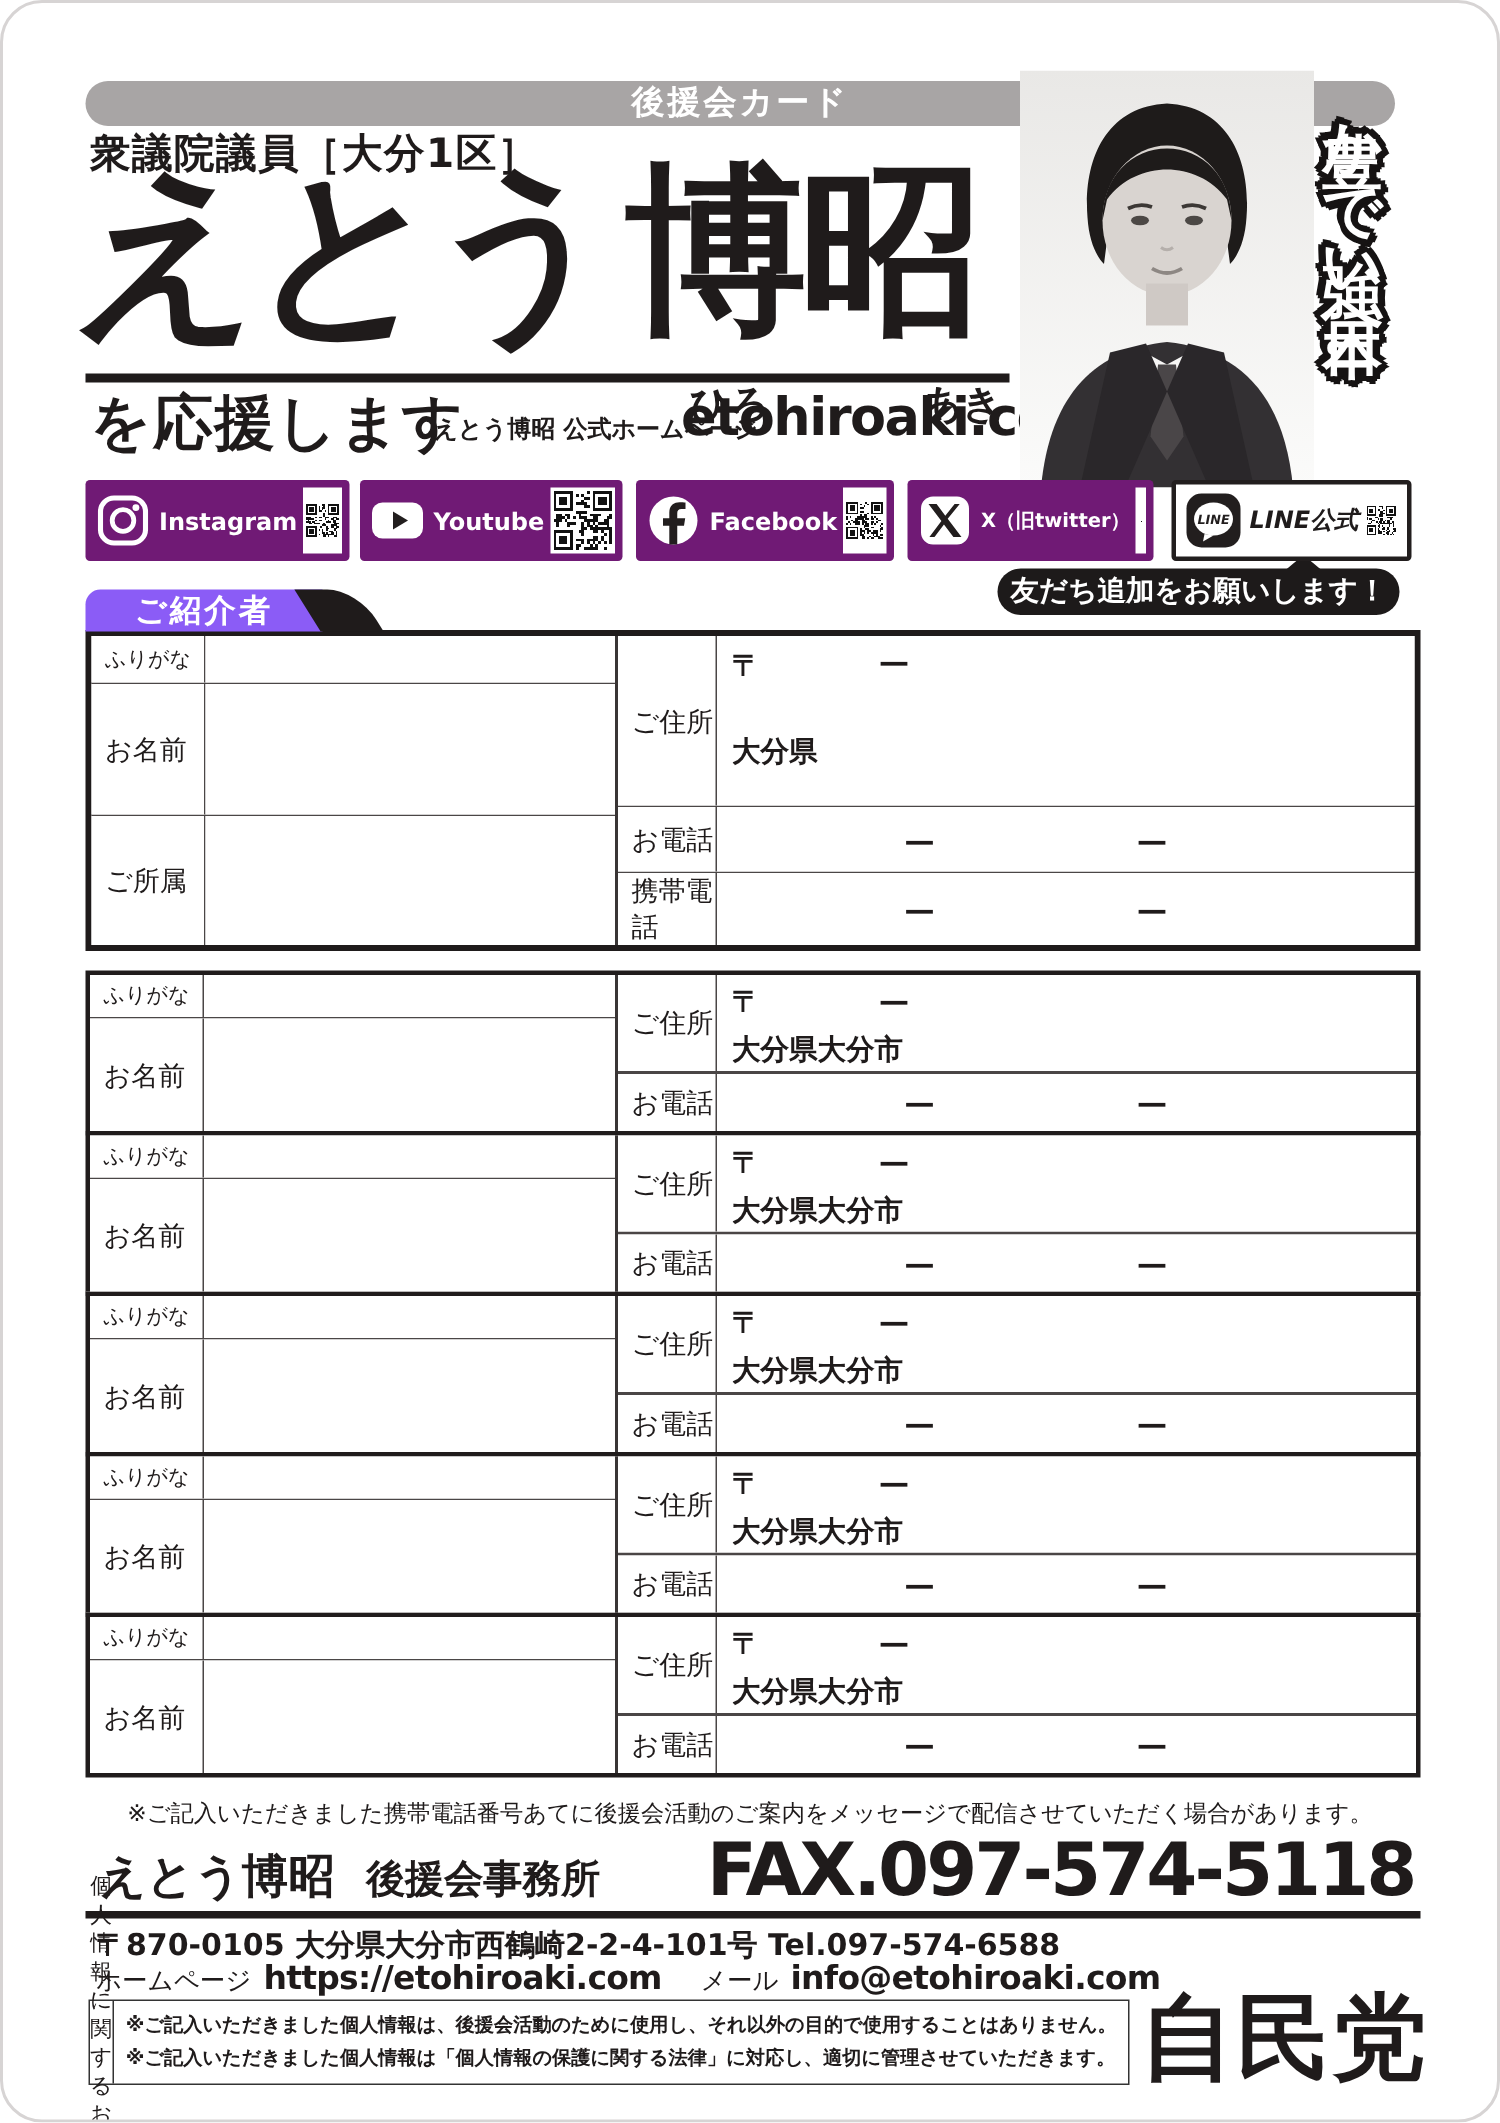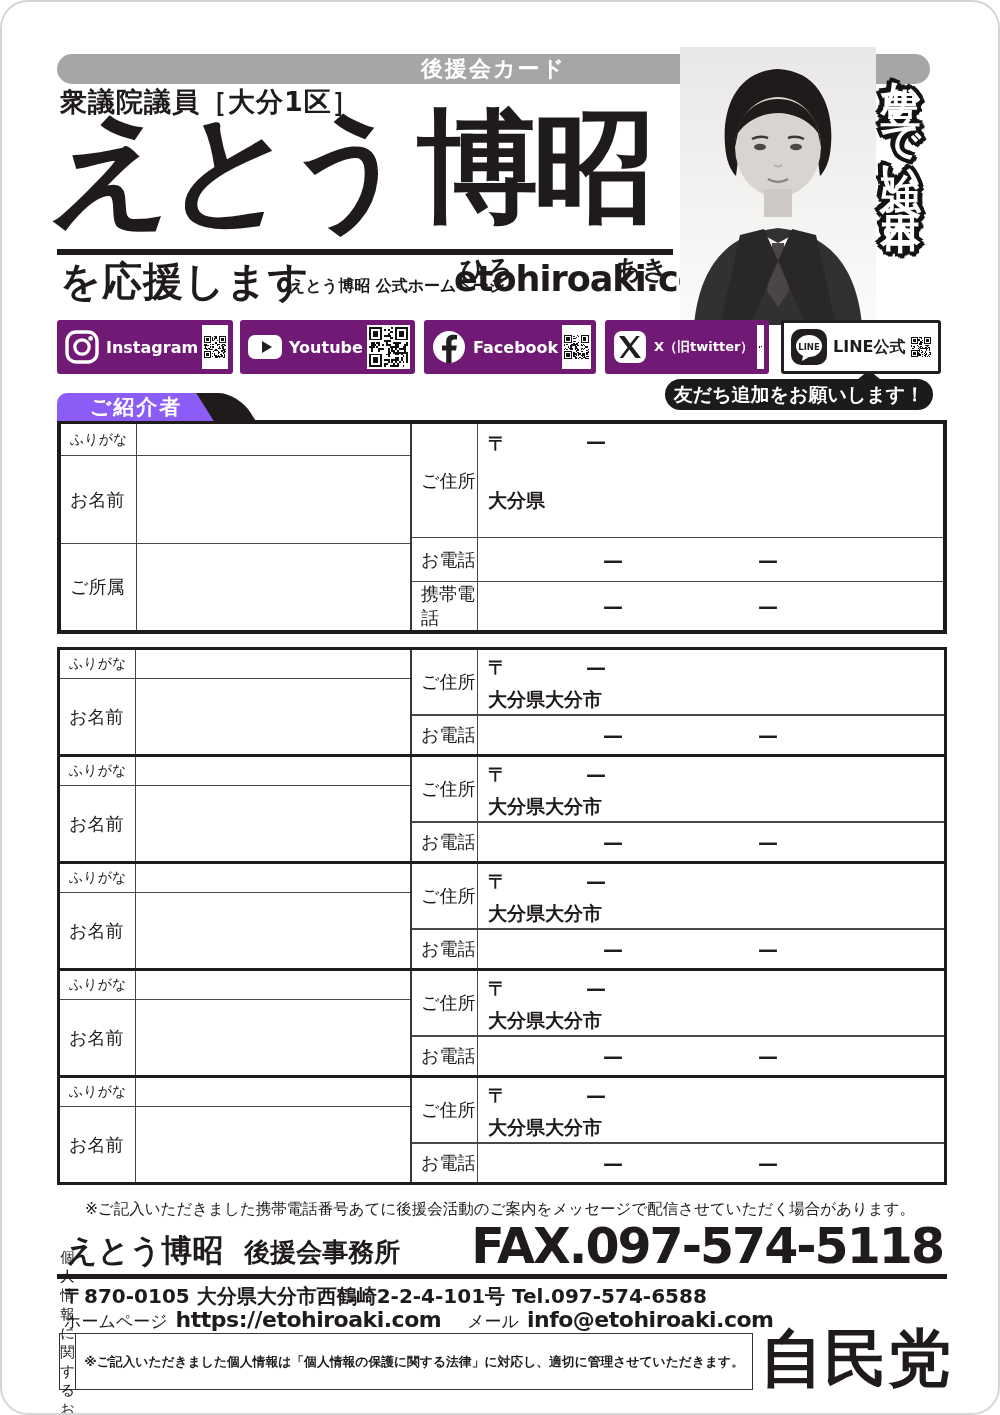--- a/index.html
+++ b/index.html
@@ -29,21 +29,21 @@
   
   .social{position:absolute;left:55px;top:318px;width:890px;height:54px;display:flex;z-index:3;}
   .sbox{height:54px;background:#701a75;border-radius:3px;display:flex;align-items:center;padding:0 5px;color:#fff;}
   .sbox .slabel{font-weight:800;font-size:16px;margin:0 4px;white-space:nowrap;}
   .sbox.xbox .slabel{font-size:13px;}
   .sbox .qr{width:44px;height:44px;background:#fff;padding:2px;margin-left:auto;}
   .sbox .sicon{width:40px;height:40px;flex:0 0 aupx;}
   .gap7{width:7px;}.gap9{width:9px;}.gap12{width:12px;}
   .sbox.line{background:#fff;border:3px solid #221e1e;color:#1f1b1b;}
   .sbox.line .slabel{font-size:16px;}
-  .w176{width:176px;}.w175{width:175px;}.w172{width:172px;}.w164{width:164px;}.w165{width:160px;}
+  .w176{width:176px;}.w175{width:175px;}.w172{width:172px;}.w164{width:164px;}.w165{width:160px;font-style:italic;}
 
   
   .callout{position:absolute;left:663px;top:377px;width:268px;height:31px;background:#1d1a1a;border-radius:16px;color:#fff;font-weight:900;font-size:19px;text-align:center;line-height:31px;z-index:2;}
   .callout::before{content:"";position:absolute;top:-9px;right:52px;border-left:12px solid transparent;border-right:12px solid transparent;border-bottom:10px solid #1d1a1a;}
 
   
   .section-tab{position:absolute;left:55px;top:391px;width:158px;height:28px;background:#8b5cf6;border-top-left-radius:10px;color:#fff;font-weight:900;font-size:21px;text-align:center;line-height:28px;letter-spacing:2px;z-index:2;}
   .section-tab::after{content:"";position:absolute;right:-32px;top:0;width:42px;height:100%;background:#1f1b1b;transform:skewX(32deg);border-top-right-radius:20px;}
 
   
@@ -1021,19 +1021,20 @@
   <div class="web-line">
     <span>ホームページ</span>
     <span class="url">https://etohiroaki.com</span>
     <span class="lbl2">メール</span>
     <span class="url">info@etohiroaki.com</span>
   </div>
 
   <div class="privacy">
     <div class="p-title">個人情報に関するお知らせ</div>
     <div class="p-body">
+      <span>※ご記入いただきました個人情報は、後援会活動のために使用し、それ以外の目的で使用することはありません。</span>
       <span>※ご記入いただきました個人情報は「個人情報の保護に関する法律」に対応し、適切に管理させていただきます。</span>
     </div>
   </div>
 
   <div class="party">自民党</div>
 
 </div>
 
 </body></html>

